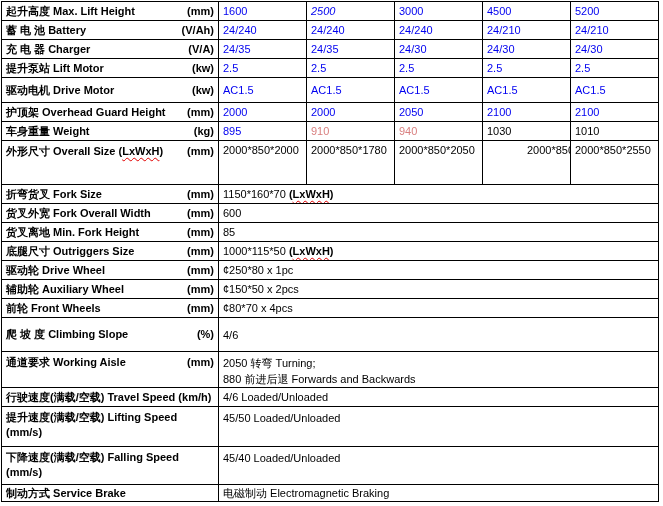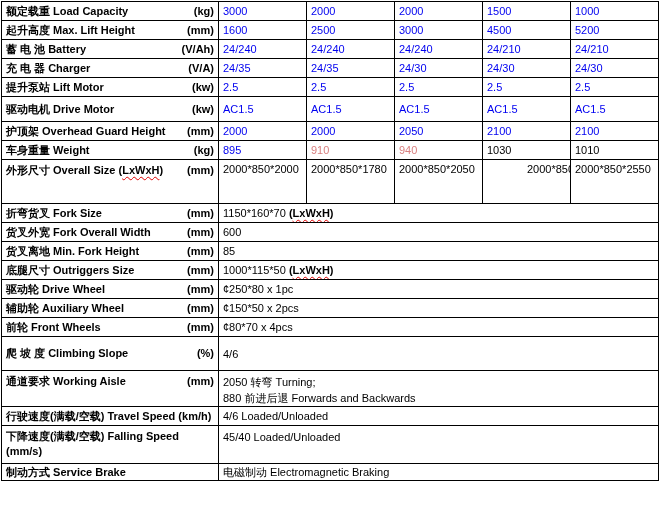--- a/index.html
+++ b/index.html
@@ -25,39 +25,26 @@
     <col style="width:88px">
       <col style="width:88px">
       <col style="width:88px">
       <col style="width:88px">
       <col style="width:88px">
   </colgroup>
   <tbody>
       <tr style="height: 19px;">
         <td class="lab">
           <div class="labline">
-            <span class="lt"><span>额定载重 Load Capacity</span></span>
-            <span class="lu">(kg)</span>
-          </div>
-        </td>
-        <td class="val" style="color: rgb(0, 0, 240);"><span>3000</span></td>
-        <td class="val" style="color: rgb(0, 0, 240);"><span>2000</span></td>
-        <td class="val" style="color: rgb(0, 0, 240);"><span>2000</span></td>
-        <td class="val" style="color: rgb(0, 0, 240);"><span>1500</span></td>
-        <td class="val" style="color: rgb(0, 0, 240);"><span>1000</span></td>
-      </tr>
-      <tr style="height: 19px;">
-        <td class="lab">
-          <div class="labline">
             <span class="lt"><span>起升高度 Max. Lift Height</span></span>
             <span class="lu">(mm)</span>
           </div>
         </td>
         <td class="val" style="color: rgb(0, 0, 240);"><span>1600</span></td>
-        <td class="val" style="color: rgb(0, 0, 240);"><span>2500</span></td>
+        <td class="val" style="color: rgb(0, 0, 240); font-style: italic;"><span>2500</span></td>
         <td class="val" style="color: rgb(0, 0, 240);"><span>3000</span></td>
         <td class="val" style="color: rgb(0, 0, 240);"><span>4500</span></td>
         <td class="val" style="color: rgb(0, 0, 240);"><span>5200</span></td>
       </tr>
       <tr style="height: 19px;">
         <td class="lab">
           <div class="labline">
             <span class="lt"><span>蓄 电 池 Battery</span></span>
             <span class="lu">(V/Ah)</span>
           </div>
@@ -249,20 +236,31 @@
       <tr style="height: 19px;">
         <td class="lab">
           <div class="labline">
             <span class="lt"><span>行驶速度(满载/空载) Travel Speed (km/h)</span></span>
           </div>
         </td>
         <td class="val vbold" colspan="5">
           <div class="vline"><span>4/6 Loaded/Unloaded</span></div>
         </td>
       </tr>
+      <tr class="top" style="height: 40px;">
+        <td class="lab">
+          <div class="labline">
+            <span class="lt"><span>提升速度(满载/空载)  Lifting Speed</span></span>
+          </div>
+          <div class="line2">(mm/s)</div>
+        </td>
+        <td class="val vbold" colspan="5">
+          <div class="vline"><span>45/50 Loaded/Unloaded</span></div>
+        </td>
+      </tr>
       <tr class="top" style="height: 38px;">
         <td class="lab">
           <div class="labline">
             <span class="lt"><span>下降速度(满载/空载) Falling Speed</span></span>
           </div>
           <div class="line2">(mm/s)</div>
         </td>
         <td class="val vbold" colspan="5">
           <div class="vline"><span>45/40 Loaded/Unloaded</span></div>
         </td>

